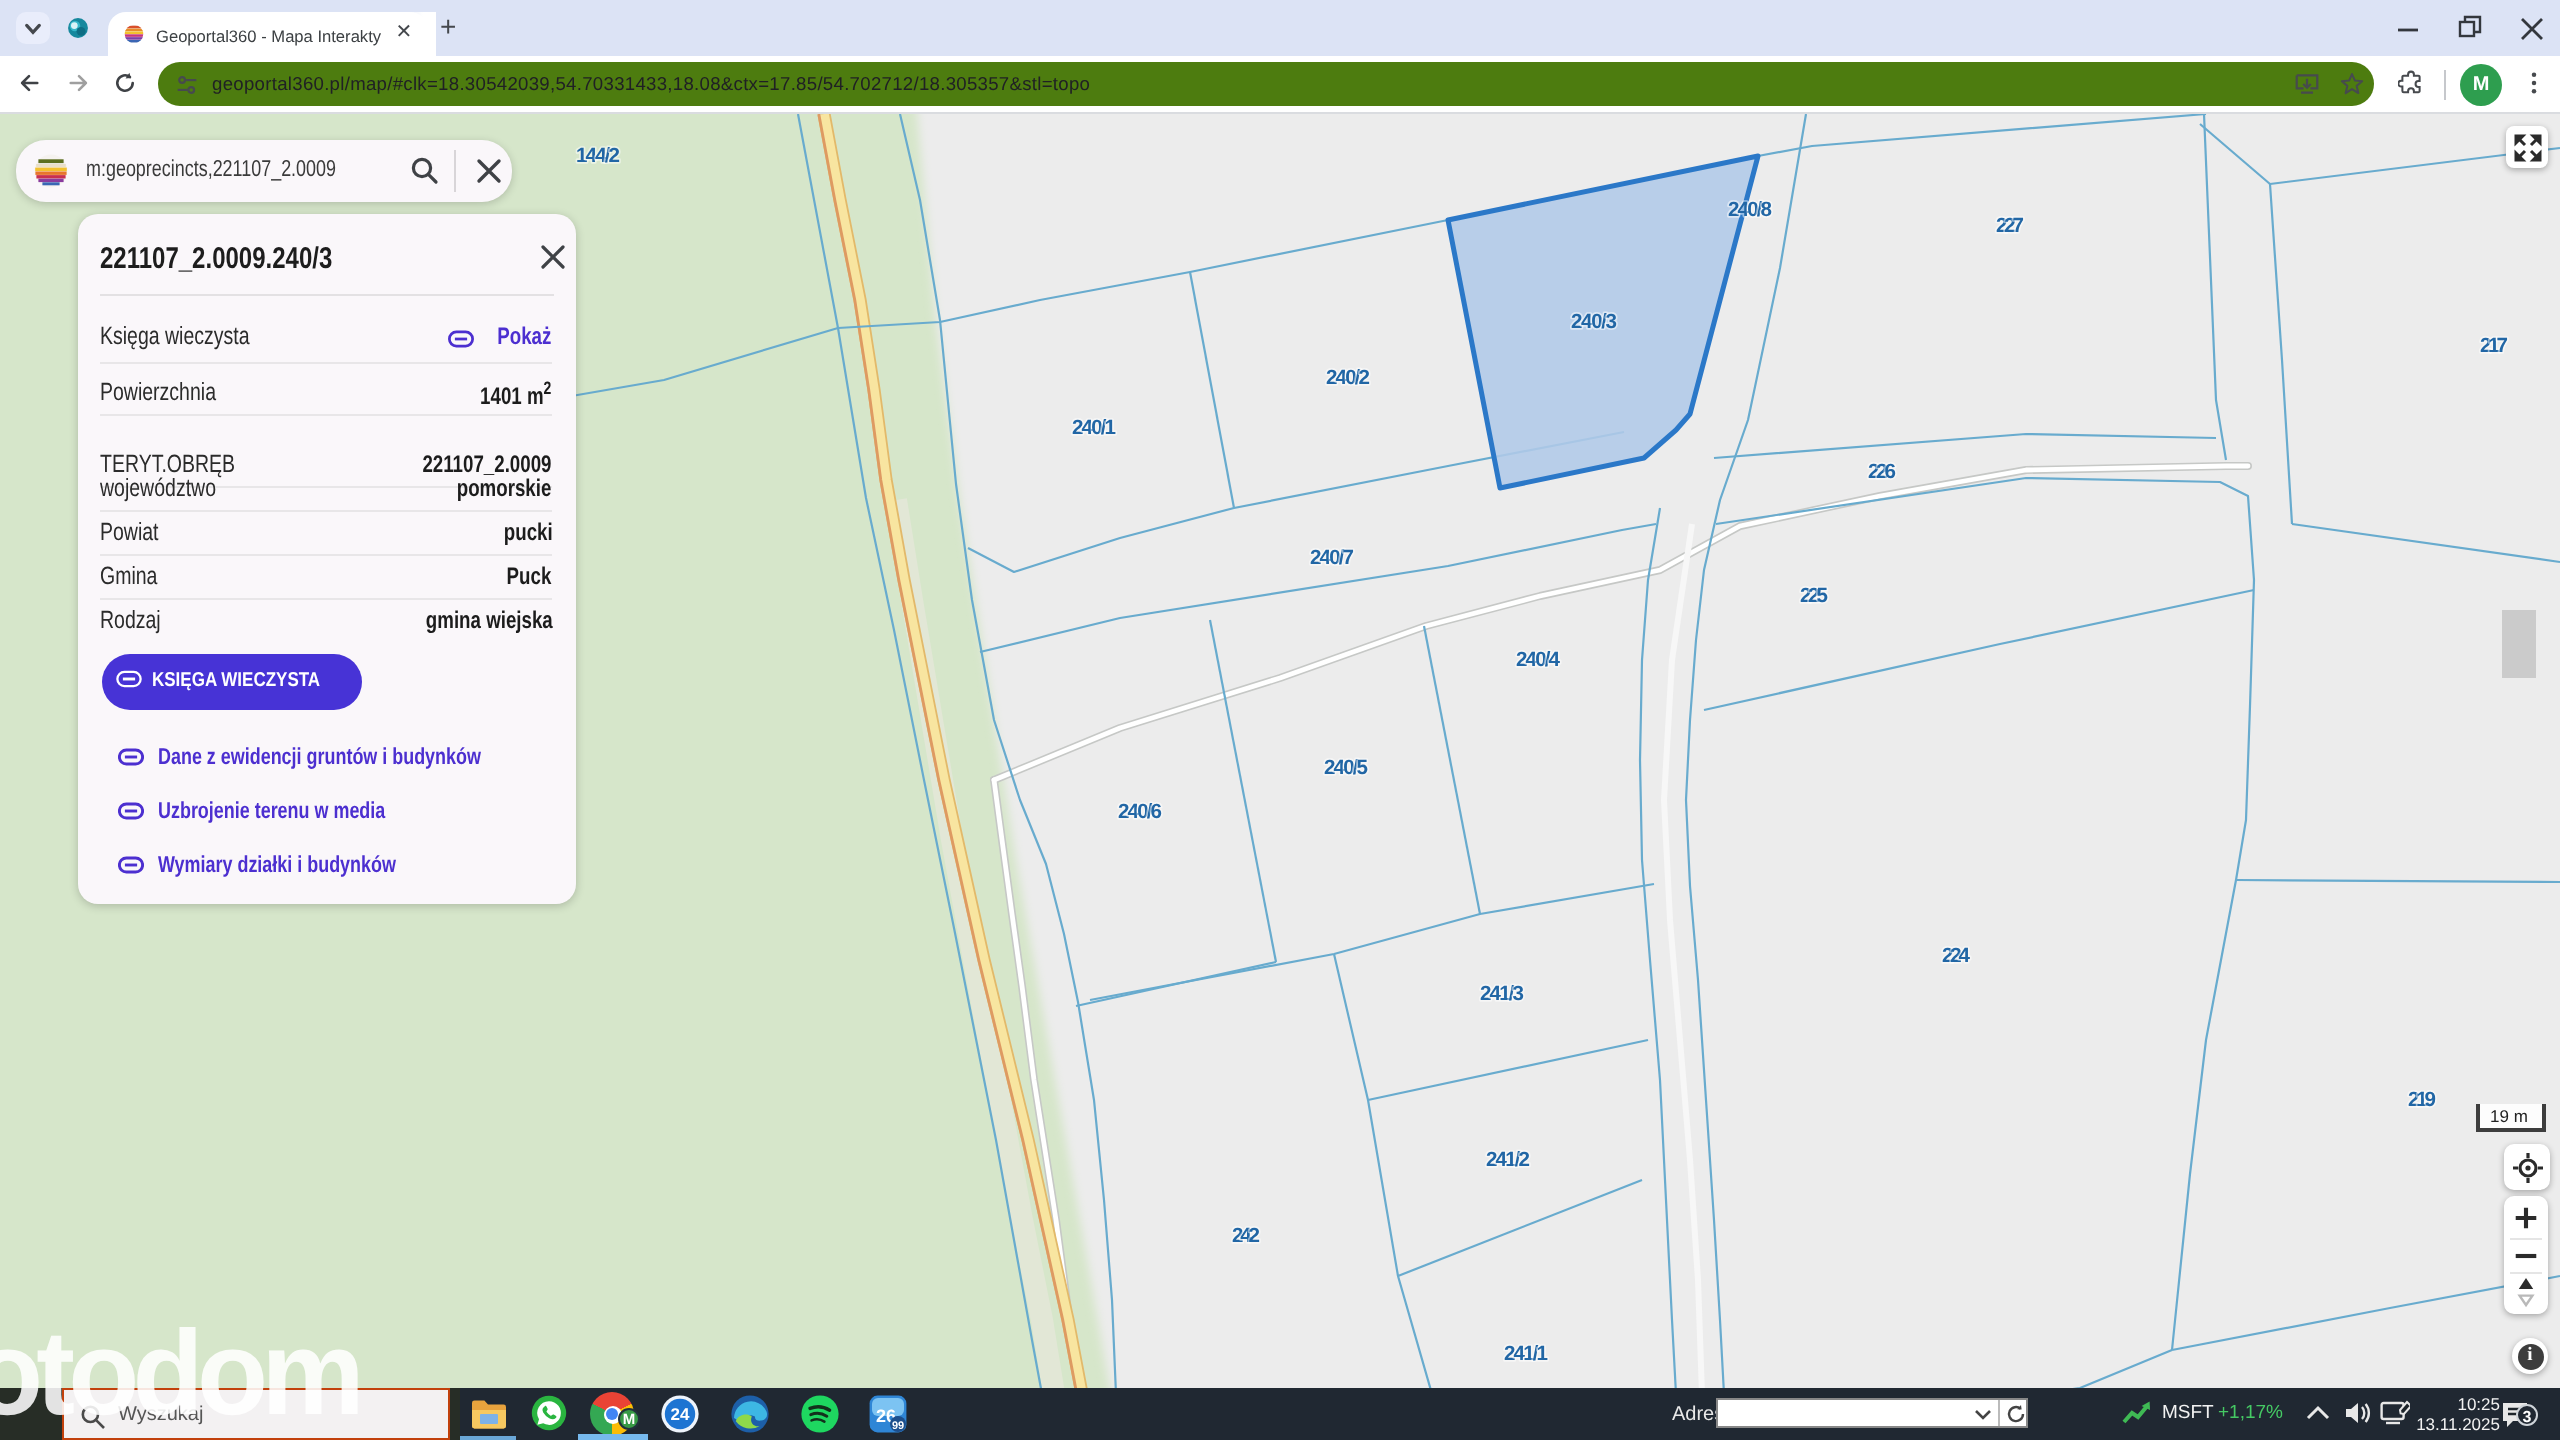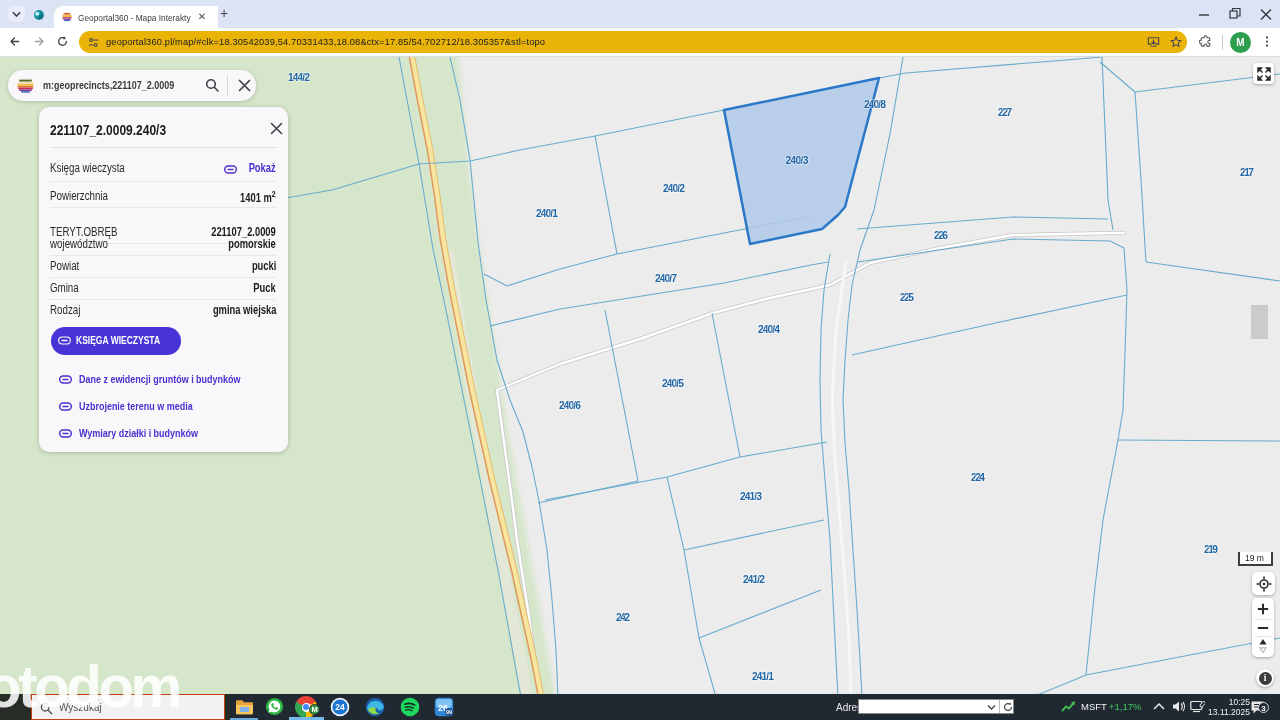--- a/index.html
+++ b/index.html
@@ -13,29 +13,29 @@
   #pintab { position:absolute; }
   #tab { position:absolute; top:6px; left:54px; width:160px; height:22px; background:#ffffff; border-radius:9px 9px 0 0; }
   #tab .title { position:absolute; left:24px; top:7px; width:122px; font-size:8.3px; color:#3c4043; white-space:nowrap; overflow:hidden; }
   #tab .fade { position:absolute; left:142px; top:0; width:22px; height:22px; background:linear-gradient(to right, rgba(255,255,255,0), #fff 70%); }
   #tab .close { position:absolute; right:7px; top:6px; width:10px; height:10px; color:#45484d; font-size:10px; line-height:10px; text-align:center; }
   #newtab { position:absolute; top:5px; left:220px; font-size:14px; color:#45484d; }
   .winbtn { position:absolute; top:0; width:14px; height:28px; color:#202124; }
   
   #toolbar { position:absolute; top:28px; left:0; width:1280px; height:29px; background:#ffffff; border-bottom:1px solid #dadce0; }
   #toolbar svg.navic { position:absolute; top:6px; }
-  #omnibox { position:absolute; top:3px; left:79px; width:1108px; height:22px; background:#eab308; border-radius:11px; }
+  #omnibox { position:absolute; top:3px; left:79px; width:1108px; height:22px; background:#4d7c0f; border-radius:11px; }
   #urltext { position:absolute; top:6px; left:27px; font-size:9.3px; color:#202124; letter-spacing:0.15px; }
 
   
   #map { position:absolute; top:57px; left:0; width:1280px; height:637px; overflow:hidden; }
   #watermark { position:absolute; left:-14px; top:652px; font-size:60px; font-weight:bold; letter-spacing:-3.5px; color:rgba(255,255,255,0.87); z-index:50; transform:scaleX(0.97); transform-origin:0 0; }
 
   
-  #searchpill { position:absolute; left:8px; top:70px; width:248px; height:31px; background:#faf7fa; border-radius:15px; box-shadow:0 1px 4px rgba(0,0,0,0.18); z-index:20;font-weight:bold; }
+  #searchpill { position:absolute; left:8px; top:70px; width:248px; height:31px; background:#faf7fa; border-radius:15px; box-shadow:0 1px 4px rgba(0,0,0,0.18); z-index:20; }
   #card { position:absolute; left:7px; top:107px; width:249px; height:345px; background:#faf7fa; border-radius:10px; box-shadow:0 1px 5px rgba(0,0,0,0.2); z-index:20; font-size:12.5px; color:#2b2b2b;margin-left:32px; }
   .crow { position:absolute; left:11px; right:12px; height:23px; border-bottom:1px solid #e8e6e8; }
   .crow .lab { position:absolute; left:0; top:4px; }
   .cx { display:inline-block; transform:scaleX(0.78); transform-origin:0 50%; white-space:nowrap; }
   .cxr { display:inline-block; transform:scaleX(0.78); transform-origin:100% 50%; white-space:nowrap; }
   .crow .val { position:absolute; right:0; top:4px; font-weight:bold; color:#1c1c1c; font-size:12px; }
   .plink { color:#4c2fd0; font-weight:bold; font-size:11.5px; white-space:nowrap; }
 
   
   #taskbar { position:absolute; top:694px; left:0; width:1280px; height:26px; background:#202832; z-index:40; }

